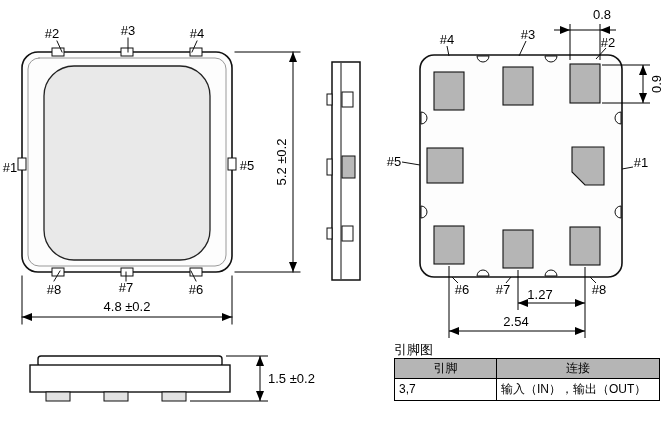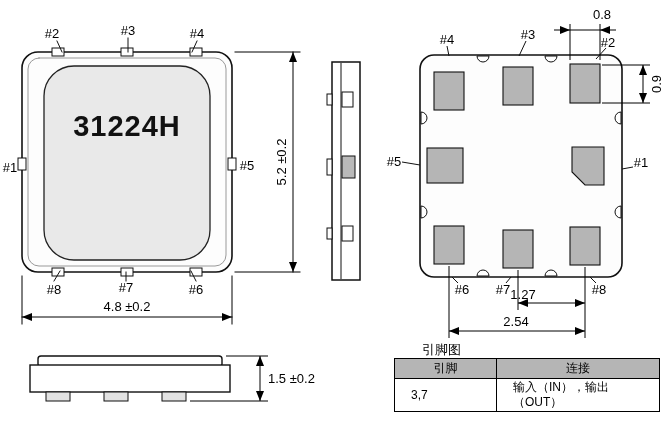--- a/index.html
+++ b/index.html
@@ -7,24 +7,24 @@
           font-family:"Liberation Sans",sans-serif;color:#000;}
   svg{position:absolute;left:0;top:0;}
   .lbl{position:absolute;font-size:13px;white-space:nowrap;color:#000;}
   .ctr{transform:translate(-50%,-50%);}
   .rot{transform:translate(-50%,-50%) rotate(-90deg);}
   .marking{position:absolute;font-weight:bold;white-space:nowrap;color:#111;
            transform:translate(-50%,-50%);letter-spacing:1px;}
   .m1{font-size:29px;}
   .m2{font-size:31px;}
   .note{position:absolute;font-size:12.5px;white-space:nowrap;}
-  .tbl-title{position:absolute;font-size:13px;margin-left:28px;}
+  .tbl-title{position:absolute;font-size:13px;}
   table.pin-table{position:absolute;border-collapse:collapse;table-layout:fixed;width:266px;
                   font-size:12px;background:#fff;}
-  table.pin-table th,table.pin-table td{border:1px solid #000;padding:1px 16px;line-height:15px;}
+  table.pin-table th,table.pin-table td{border:1px solid #000;padding:1px 4px;line-height:15px;}
   table.pin-table th{background:#b5b5b5;font-weight:normal;text-align:center;height:17px;}
   table.pin-table td{text-align:left;height:19px;margin-left:24px;}
   table.pin-table col.c1{width:102px;}
 </style>
 </head>
 <body>
 
 <div id="canvas">
 
   <svg width="666" height="446" viewBox="0 0 666 446">
@@ -156,35 +156,34 @@
   </svg>
 
   <div class="lbl ctr" style="left:52px;top:33px;">#2</div>
   <div class="lbl ctr" style="left:128px;top:30px;">#3</div>
   <div class="lbl ctr" style="left:197px;top:33px;">#4</div>
   <div class="lbl ctr" style="left:10px;top:167px;">#1</div>
   <div class="lbl ctr" style="left:247px;top:165px;">#5</div>
   <div class="lbl ctr" style="left:54px;top:289px;">#8</div>
   <div class="lbl ctr" style="left:126px;top:287px;">#7</div>
   <div class="lbl ctr" style="left:196px;top:289px;">#6</div>
-  <div class="marking m1" style="left:127px;top:126px;">31224H</div>
   <div class="lbl ctr" style="left:127px;top:306px;">4.8 ±0.2</div>
   <div class="lbl rot" style="left:281px;top:162px;">5.2 ±0.2</div>
 
   <div class="lbl ctr" style="left:447px;top:39px;">#4</div>
   <div class="lbl ctr" style="left:528px;top:34px;">#3</div>
   <div class="lbl ctr" style="left:608px;top:42px;">#2</div>
   <div class="lbl ctr" style="left:394px;top:161px;">#5</div>
   <div class="lbl ctr" style="left:641px;top:162px;">#1</div>
   <div class="lbl ctr" style="left:462px;top:289px;">#6</div>
   <div class="lbl ctr" style="left:503px;top:289px;">#7</div>
   <div class="lbl ctr" style="left:599px;top:289px;">#8</div>
   <div class="lbl ctr" style="left:602px;top:14px;">0.8</div>
   <div class="lbl rot" style="left:656px;top:84px;">0.9</div>
-  <div class="lbl ctr" style="left:523px;top:294px;">1.27</div>
+  <div class="lbl ctr" style="left:540px;top:294px;">1.27</div>
   <div class="lbl ctr" style="left:516px;top:321px;">2.54</div>
 
   <div class="lbl" style="left:268px;top:371px;">1.5 ±0.2</div>
 
   <div class="tbl-title" style="left:394px;top:341px;">引脚图</div>
   <table class="pin-table" style="left:394px;top:358px;">
     <colgroup>
         <col class="c1">
         <col>
       </colgroup>

